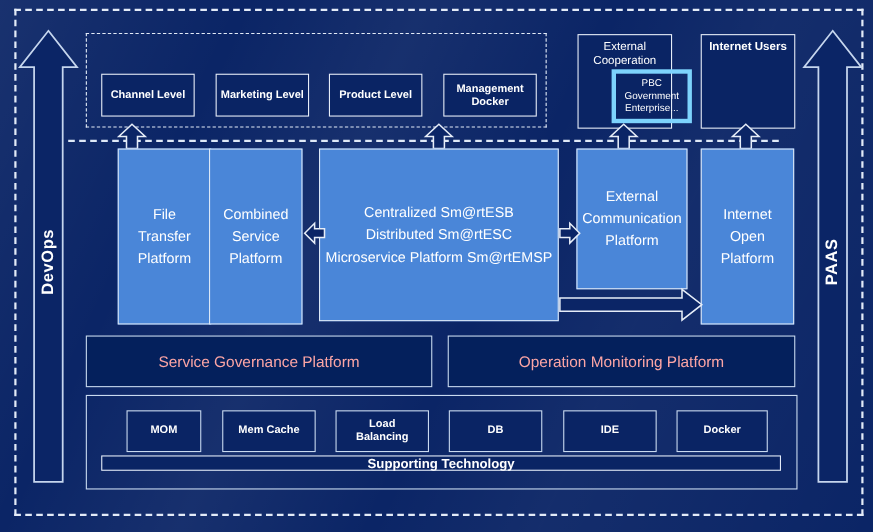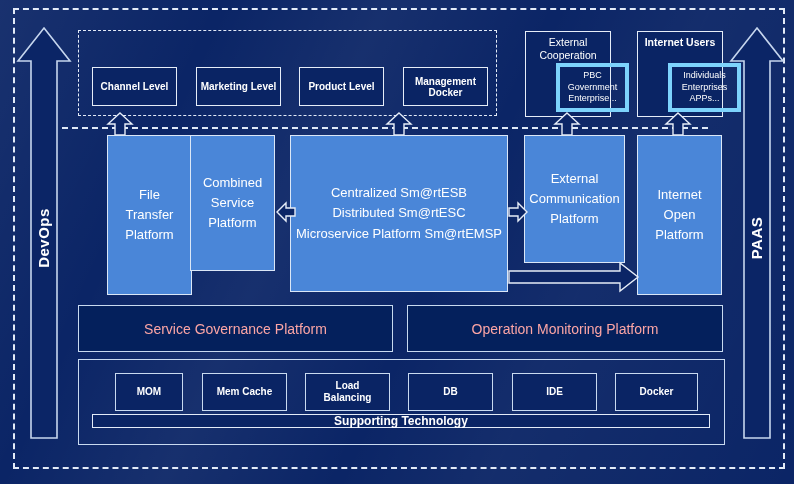--- a/index.html
+++ b/index.html
@@ -110,41 +110,40 @@
   <div class="abs darkbox lvl" style="left:299px;">Product Level</div>
   <div class="abs darkbox lvl" style="left:403px;">Management Docker</div>
 
   <div class="abs topbox" style="left:525px;">
     <div class="ttl">External Cooperation</div>
     <div class="inner">PBC Government Enterprise...</div>
   </div>
 
   <div class="abs topbox" style="left:637px;">
     <div class="ttl" style="font-weight:bold;">Internet Users</div>
-    <div class="inner">Individuals Enterprises APPs...</div>
   </div>
 
   <div class="abs hline"></div>
 
   <svg class="abs" style="left:107px; top:112px;" width="26" height="24" viewBox="0 0 26 24">
     <polygon class="small-arrow" points="13,1 25,12 18,12 18,23 8,23 8,12 1,12"></polygon>
   </svg>
   <svg class="abs" style="left:386px; top:112px;" width="26" height="24" viewBox="0 0 26 24">
     <polygon class="small-arrow" points="13,1 25,12 18,12 18,23 8,23 8,12 1,12"></polygon>
   </svg>
   <svg class="abs" style="left:554px; top:112px;" width="26" height="24" viewBox="0 0 26 24">
     <polygon class="small-arrow" points="13,1 25,12 18,12 18,23 8,23 8,12 1,12"></polygon>
   </svg>
   <svg class="abs" style="left:665px; top:112px;" width="26" height="24" viewBox="0 0 26 24">
     <polygon class="small-arrow" points="13,1 25,12 18,12 18,23 8,23 8,12 1,12"></polygon>
   </svg>
 
   <div class="abs platform" style="left:78px; top:135px; width:85px; height:160px; padding:0 12px;margin-left:29px;">File Transfer Platform</div>
 
-  <div class="abs platform" style="left:190px; top:135px; width:85px; height:136px; padding:0 16px;text-align:center;">Combined Service Platform</div>
+  <div class="abs platform" style="left:190px; top:135px; width:85px; height:160px; padding:0 16px;text-align:center;">Combined Service Platform</div>
 
   <div class="abs platform" style="left:290px; top:135px; width:218px; height:157px;">
     <div>Centralized Sm@rtESB</div>
     <div>Distributed Sm@rtESC</div>
     <div>Microservice Platform Sm@rtEMSP</div>
   </div>
 
   <div class="abs platform" style="left:524px; top:135px; width:101px; height:128px; padding:0 4px;">External Communication Platform</div>
 
   <div class="abs platform" style="left:637px; top:135px; width:85px; height:160px; padding:0 14px;">Internet Open Platform</div>

